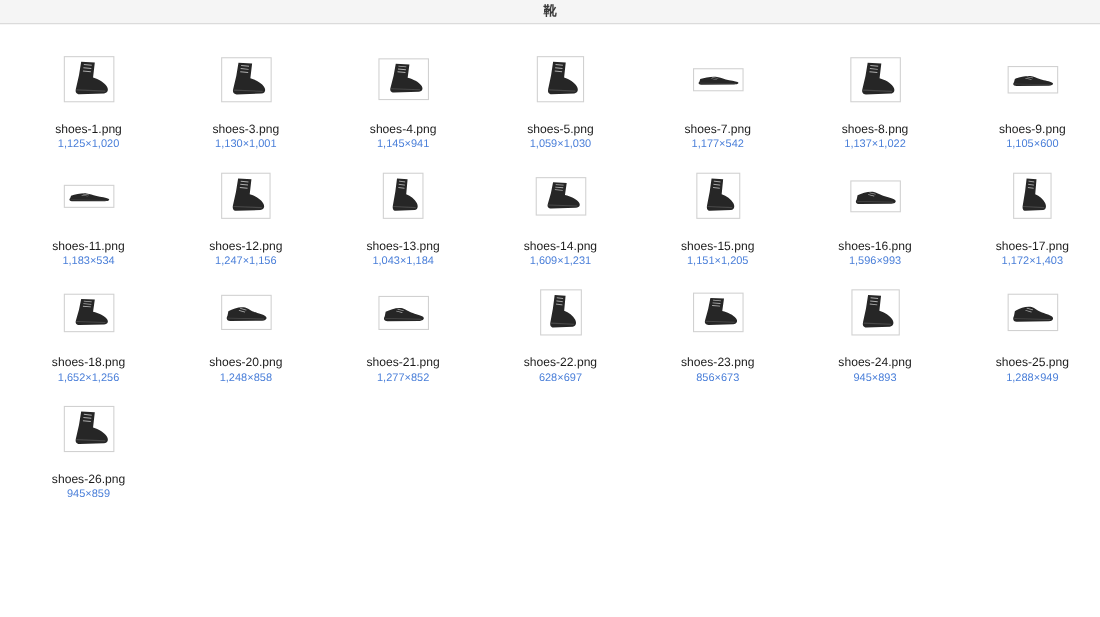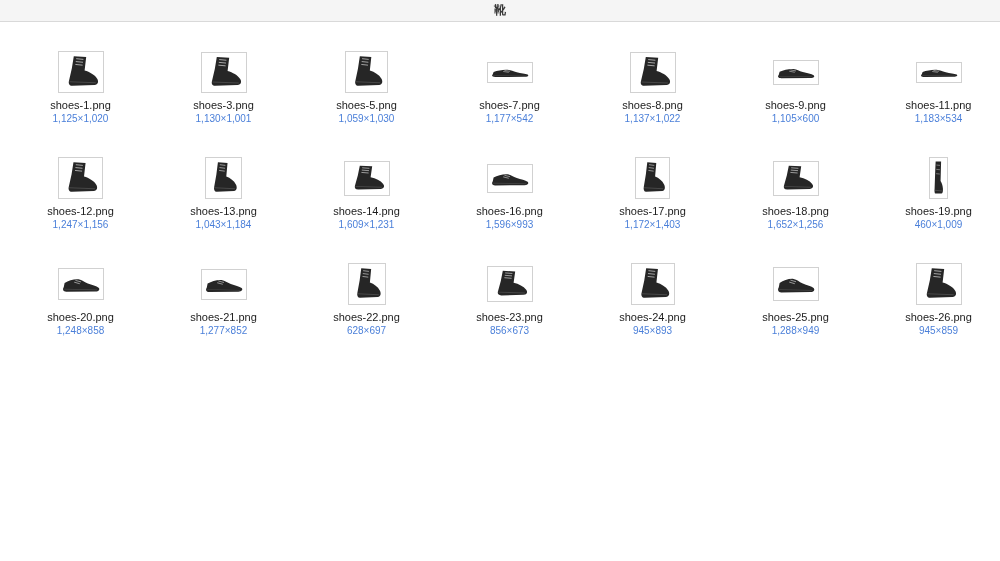--- a/index.html
+++ b/index.html
@@ -55,21 +55,21 @@
     box-sizing: border-box;
     padding: 2px;
     display: block;
   }
   .thumb svg {
     display: block;
     width: 100%;
     height: 100%;
   }
   .file-name {
-    margin-top: 3px;
+    margin-top: 16px;
     font-size: 11px;
     line-height: 13px;
     color: #1c1c1c;
     text-align: left;
     white-space: nowrap;
   }
   .file-dims {
     margin-top: 1px;
     font-size: 10px;
     line-height: 12px;
@@ -109,20 +109,33 @@
               <path d="M32 6 L63 8 L59 46 C72 50 84 58 90 68 C95 76 93 85 84 86 L28 88 C21 88 18 82 20 74 L27 40 Z" fill="#262626"></path>
               <path d="M38 13 L56 15 M37 21 L55 23 M36 29 L54 31" stroke="#cfcfcf" stroke-width="2.5" fill="none" opacity="0.8"></path>
               <path d="M21 77 L87 80" stroke="#6a6a6a" stroke-width="3" opacity="0.5" fill="none"></path>
             </svg>
           </div>
     </div>
     <div class="file-name">shoes-3.png</div>
     <div class="file-dims">1,130×1,001</div>
   </div>
 
+  <div class="file-item">
+    <div class="thumb-box">
+      <div class="thumb" style="width: 46px; height: 38px;">
+            <svg viewBox="0 0 100 100" preserveAspectRatio="none">
+              <path d="M32 6 L63 8 L59 46 C72 50 84 58 90 68 C95 76 93 85 84 86 L28 88 C21 88 18 82 20 74 L27 40 Z" fill="#262626"></path>
+              <path d="M38 13 L56 15 M37 21 L55 23 M36 29 L54 31" stroke="#cfcfcf" stroke-width="2.5" fill="none" opacity="0.8"></path>
+              <path d="M21 77 L87 80" stroke="#6a6a6a" stroke-width="3" opacity="0.5" fill="none"></path>
+            </svg>
+          </div>
+    </div>
+    <div class="file-name">shoes-4.png</div>
+    <div class="file-dims">1,145×941</div>
+  </div>
 
   <div class="file-item">
     <div class="thumb-box">
       <div class="thumb" style="width: 43px; height: 42px;">
             <svg viewBox="0 0 100 100" preserveAspectRatio="none">
               <path d="M32 6 L63 8 L59 46 C72 50 84 58 90 68 C95 76 93 85 84 86 L28 88 C21 88 18 82 20 74 L27 40 Z" fill="#262626"></path>
               <path d="M38 13 L56 15 M37 21 L55 23 M36 29 L54 31" stroke="#cfcfcf" stroke-width="2.5" fill="none" opacity="0.8"></path>
               <path d="M21 77 L87 80" stroke="#6a6a6a" stroke-width="3" opacity="0.5" fill="none"></path>
             </svg>
           </div>
@@ -224,20 +237,33 @@
               <path d="M32 6 L63 8 L59 46 C72 50 84 58 90 68 C95 76 93 85 84 86 L28 88 C21 88 18 82 20 74 L27 40 Z" fill="#262626"></path>
               <path d="M38 13 L56 15 M37 21 L55 23 M36 29 L54 31" stroke="#cfcfcf" stroke-width="2.5" fill="none" opacity="0.8"></path>
               <path d="M21 77 L87 80" stroke="#6a6a6a" stroke-width="3" opacity="0.5" fill="none"></path>
             </svg>
           </div>
     </div>
     <div class="file-name">shoes-14.png</div>
     <div class="file-dims">1,609×1,231</div>
   </div>
 
+  <div class="file-item">
+    <div class="thumb-box">
+      <div class="thumb" style="width: 40px; height: 42px;">
+            <svg viewBox="0 0 100 100" preserveAspectRatio="none">
+              <path d="M32 6 L63 8 L59 46 C72 50 84 58 90 68 C95 76 93 85 84 86 L28 88 C21 88 18 82 20 74 L27 40 Z" fill="#262626"></path>
+              <path d="M38 13 L56 15 M37 21 L55 23 M36 29 L54 31" stroke="#cfcfcf" stroke-width="2.5" fill="none" opacity="0.8"></path>
+              <path d="M21 77 L87 80" stroke="#6a6a6a" stroke-width="3" opacity="0.5" fill="none"></path>
+            </svg>
+          </div>
+    </div>
+    <div class="file-name">shoes-15.png</div>
+    <div class="file-dims">1,151×1,205</div>
+  </div>
 
   <div class="file-item">
     <div class="thumb-box">
       <div class="thumb" style="width: 46px; height: 29px;">
             <svg viewBox="0 0 100 100" preserveAspectRatio="none">
               <path d="M9 46 C19 37 33 30 44 32 C53 34 57 42 67 48 C77 54 89 58 94 64 C98 70 95 78 86 79 L13 80 C6 80 3 72 7 62 Z" fill="#262626"></path>
               <path d="M36 36 L50 42 M33 43 L47 49" stroke="#cfcfcf" stroke-width="2.5" opacity="0.8" fill="none"></path>
               <path d="M8 70 L90 73" stroke="#6a6a6a" stroke-width="3" opacity="0.5" fill="none"></path>
             </svg>
           </div>
@@ -267,33 +293,20 @@
               <path d="M32 6 L63 8 L59 46 C72 50 84 58 90 68 C95 76 93 85 84 86 L28 88 C21 88 18 82 20 74 L27 40 Z" fill="#262626"></path>
               <path d="M38 13 L56 15 M37 21 L55 23 M36 29 L54 31" stroke="#cfcfcf" stroke-width="2.5" fill="none" opacity="0.8"></path>
               <path d="M21 77 L87 80" stroke="#6a6a6a" stroke-width="3" opacity="0.5" fill="none"></path>
             </svg>
           </div>
     </div>
     <div class="file-name">shoes-18.png</div>
     <div class="file-dims">1,652×1,256</div>
   </div>
 
-  <div class="file-item">
-    <div class="thumb-box">
-      <div class="thumb" style="width: 19px; height: 42px;">
-            <svg viewBox="0 0 100 100" preserveAspectRatio="none">
-              <path d="M28 4 L70 4 L66 58 C75 63 82 70 84 79 C86 88 81 93 72 93 L26 93 C20 93 18 87 20 79 L25 28 Z" fill="#262626"></path>
-              <path d="M34 14 L62 15 M33 26 L61 27 M32 38 L60 39" stroke="#cfcfcf" stroke-width="2.5" opacity="0.8" fill="none"></path>
-              <path d="M21 84 L82 86" stroke="#6a6a6a" stroke-width="3" opacity="0.5" fill="none"></path>
-            </svg>
-          </div>
-    </div>
-    <div class="file-name">shoes-19.png</div>
-    <div class="file-dims">460×1,009</div>
-  </div>
 
   <div class="file-item">
     <div class="thumb-box">
       <div class="thumb" style="width: 46px; height: 32px;">
             <svg viewBox="0 0 100 100" preserveAspectRatio="none">
               <path d="M9 46 C19 37 33 30 44 32 C53 34 57 42 67 48 C77 54 89 58 94 64 C98 70 95 78 86 79 L13 80 C6 80 3 72 7 62 Z" fill="#262626"></path>
               <path d="M36 36 L50 42 M33 43 L47 49" stroke="#cfcfcf" stroke-width="2.5" opacity="0.8" fill="none"></path>
               <path d="M8 70 L90 73" stroke="#6a6a6a" stroke-width="3" opacity="0.5" fill="none"></path>
             </svg>
           </div>

